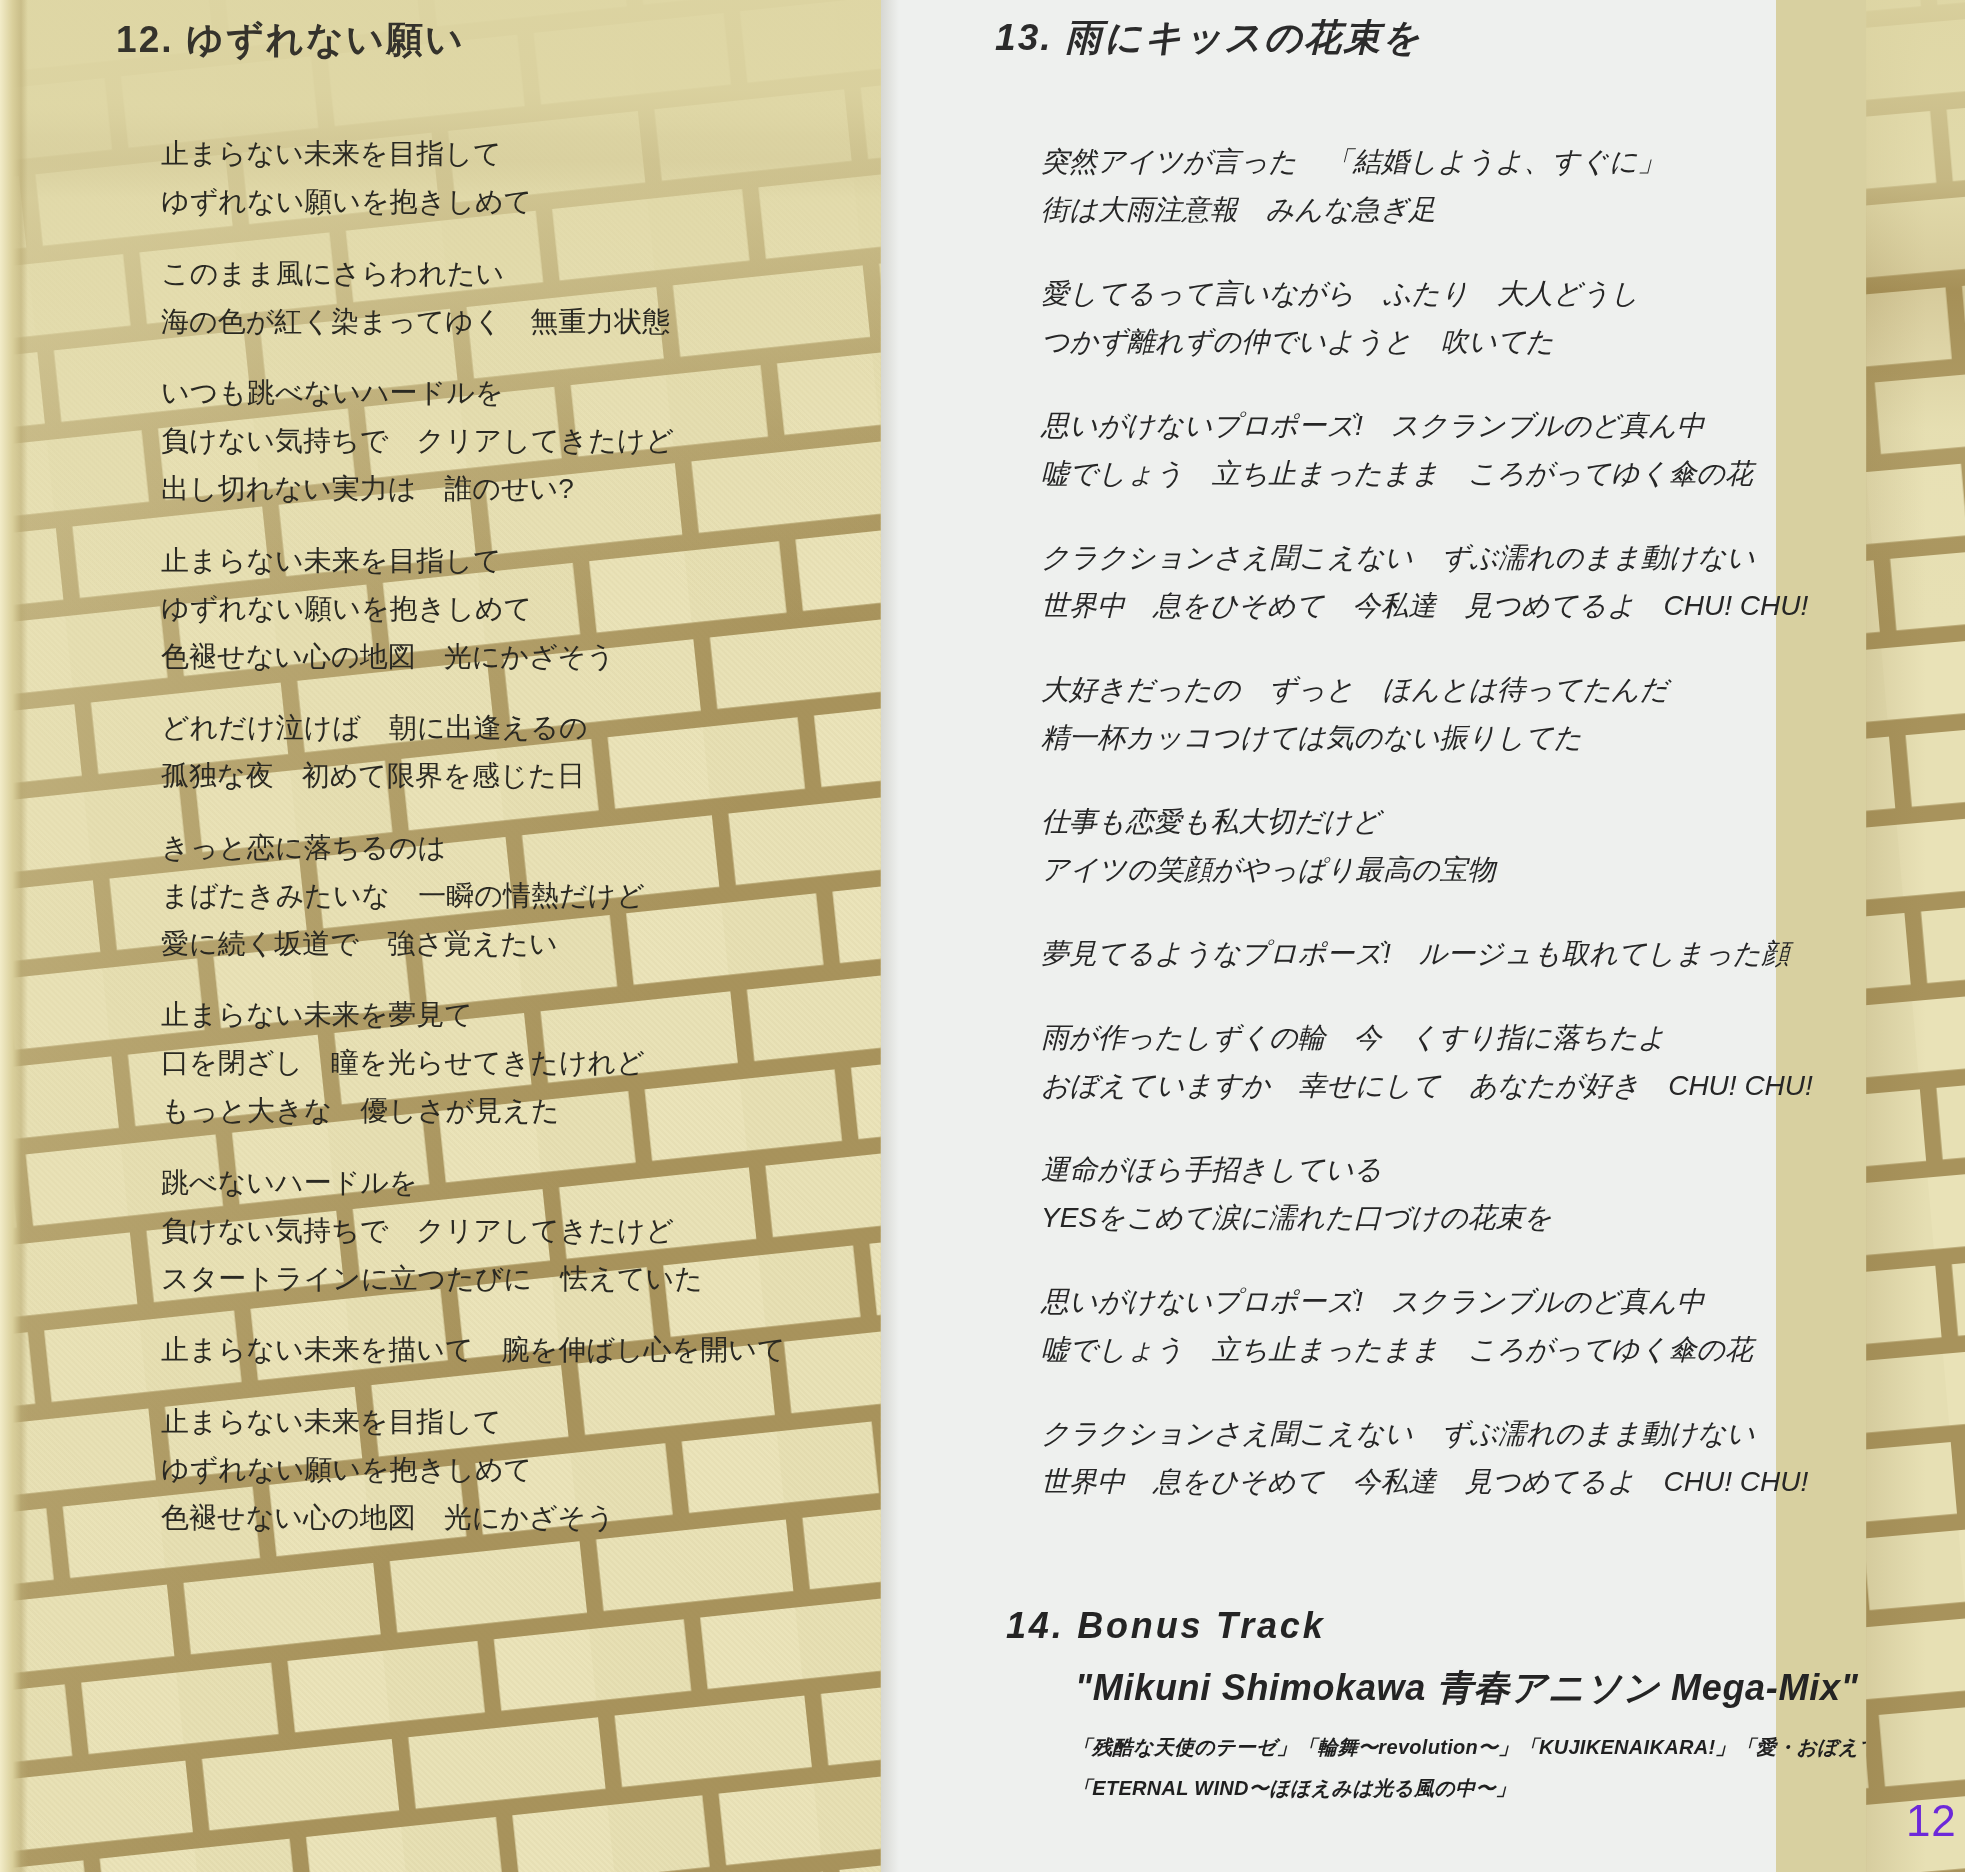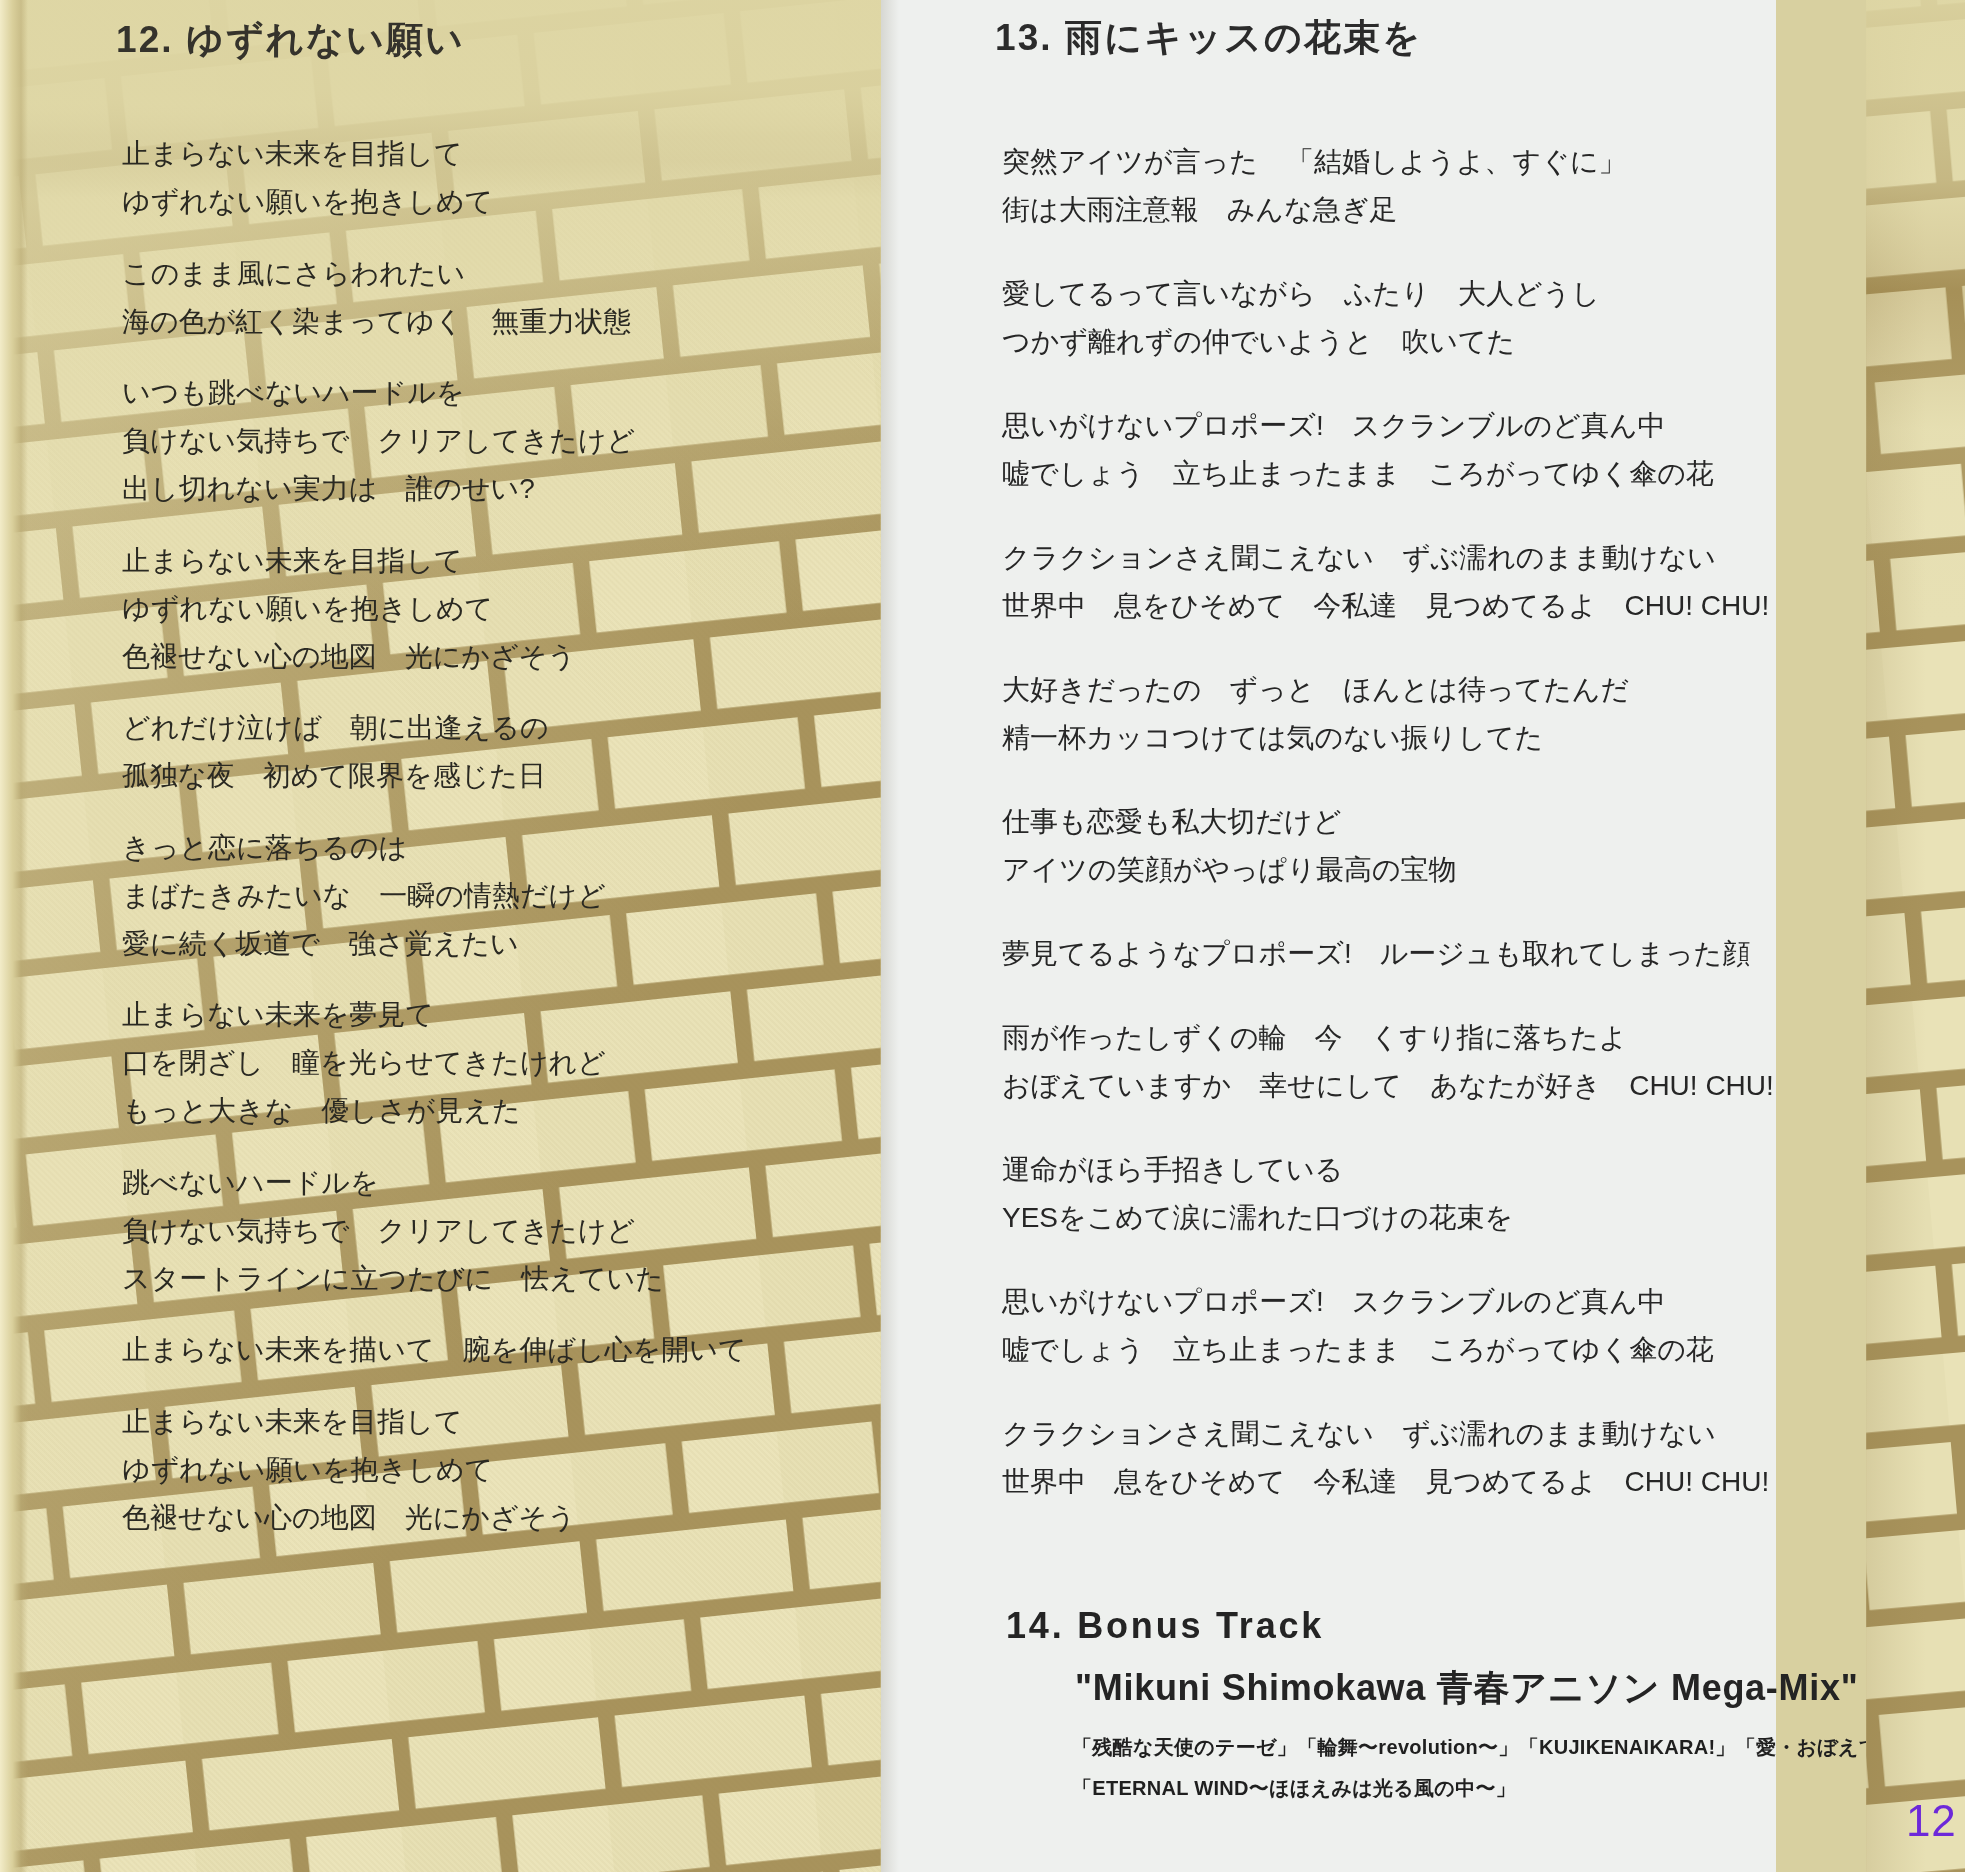--- a/index.html
+++ b/index.html
@@ -29,28 +29,29 @@
     position:absolute;left:0;top:0;width:28px;height:100%;
     background:linear-gradient(90deg,#f2ecc8 0%, #d9cf9b 45%, rgba(185,170,115,0.55) 75%, rgba(222,214,164,0) 100%);
   }
   .song-title{
     position:absolute;margin:0;
     font-size:37px;font-weight:700;letter-spacing:2.1px;
     color:#35332c;white-space:nowrap;
   }
   .title-12{left:116px;top:15px;}
   .lyrics{position:absolute;white-space:nowrap;}
-  .lyrics .line{font-size:28px;line-height:48px;}
+  .lyrics .line{font-size:28px;line-height:48px;margin-left:39px;}
   .lyrics-12{left:122px;top:130px;color:#2a2922;}
   .lyrics-12 .stanza{margin-bottom:23.5px;}
 
   
   .white-panel{
     position:absolute;left:881px;top:0;width:895px;height:1872px;
     background:#eef0ee;
+    font-style:italic;
   }
   .white-panel::before{
     content:"";position:absolute;left:0;top:0;width:18px;height:100%;
     background:linear-gradient(90deg, rgba(160,158,145,0.30), rgba(0,0,0,0));
   }
   .title-13{left:114px;top:12.5px;color:#2b2b2b;}
   .lyrics-13{left:121px;top:138px;color:#262626;}
   .lyrics-13 .stanza{margin-bottom:36px;}
 
   .bonus{position:absolute;left:125px;top:1605px;color:#242424;white-space:nowrap;}

